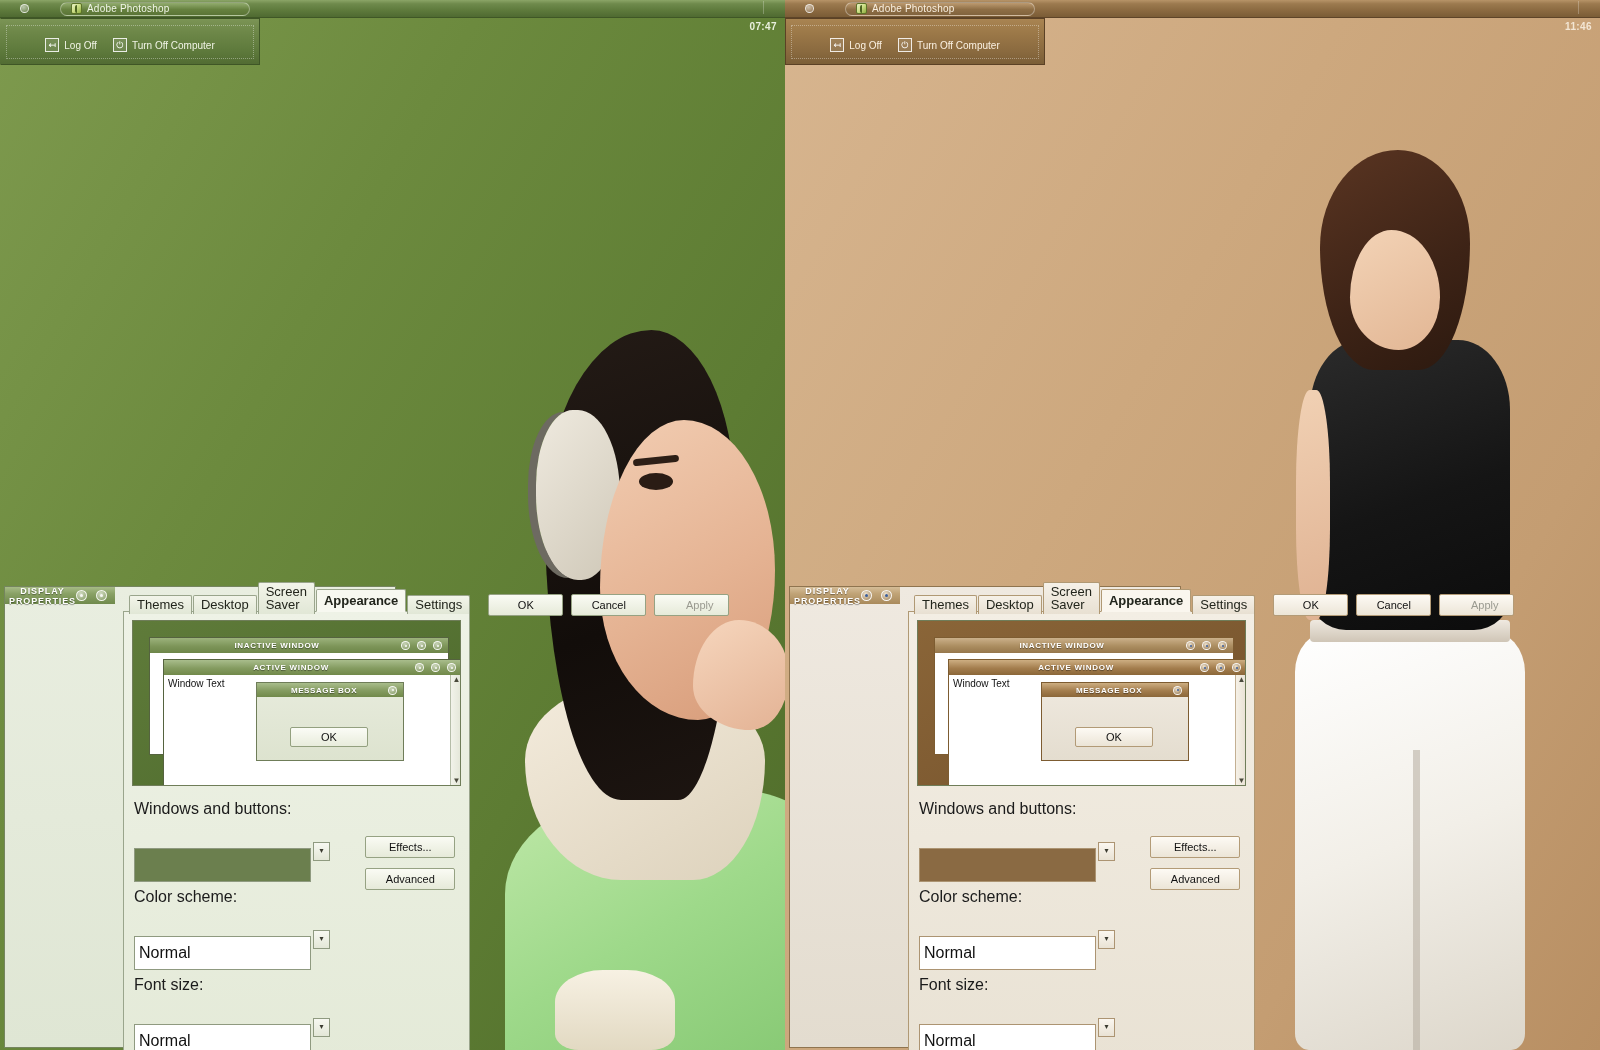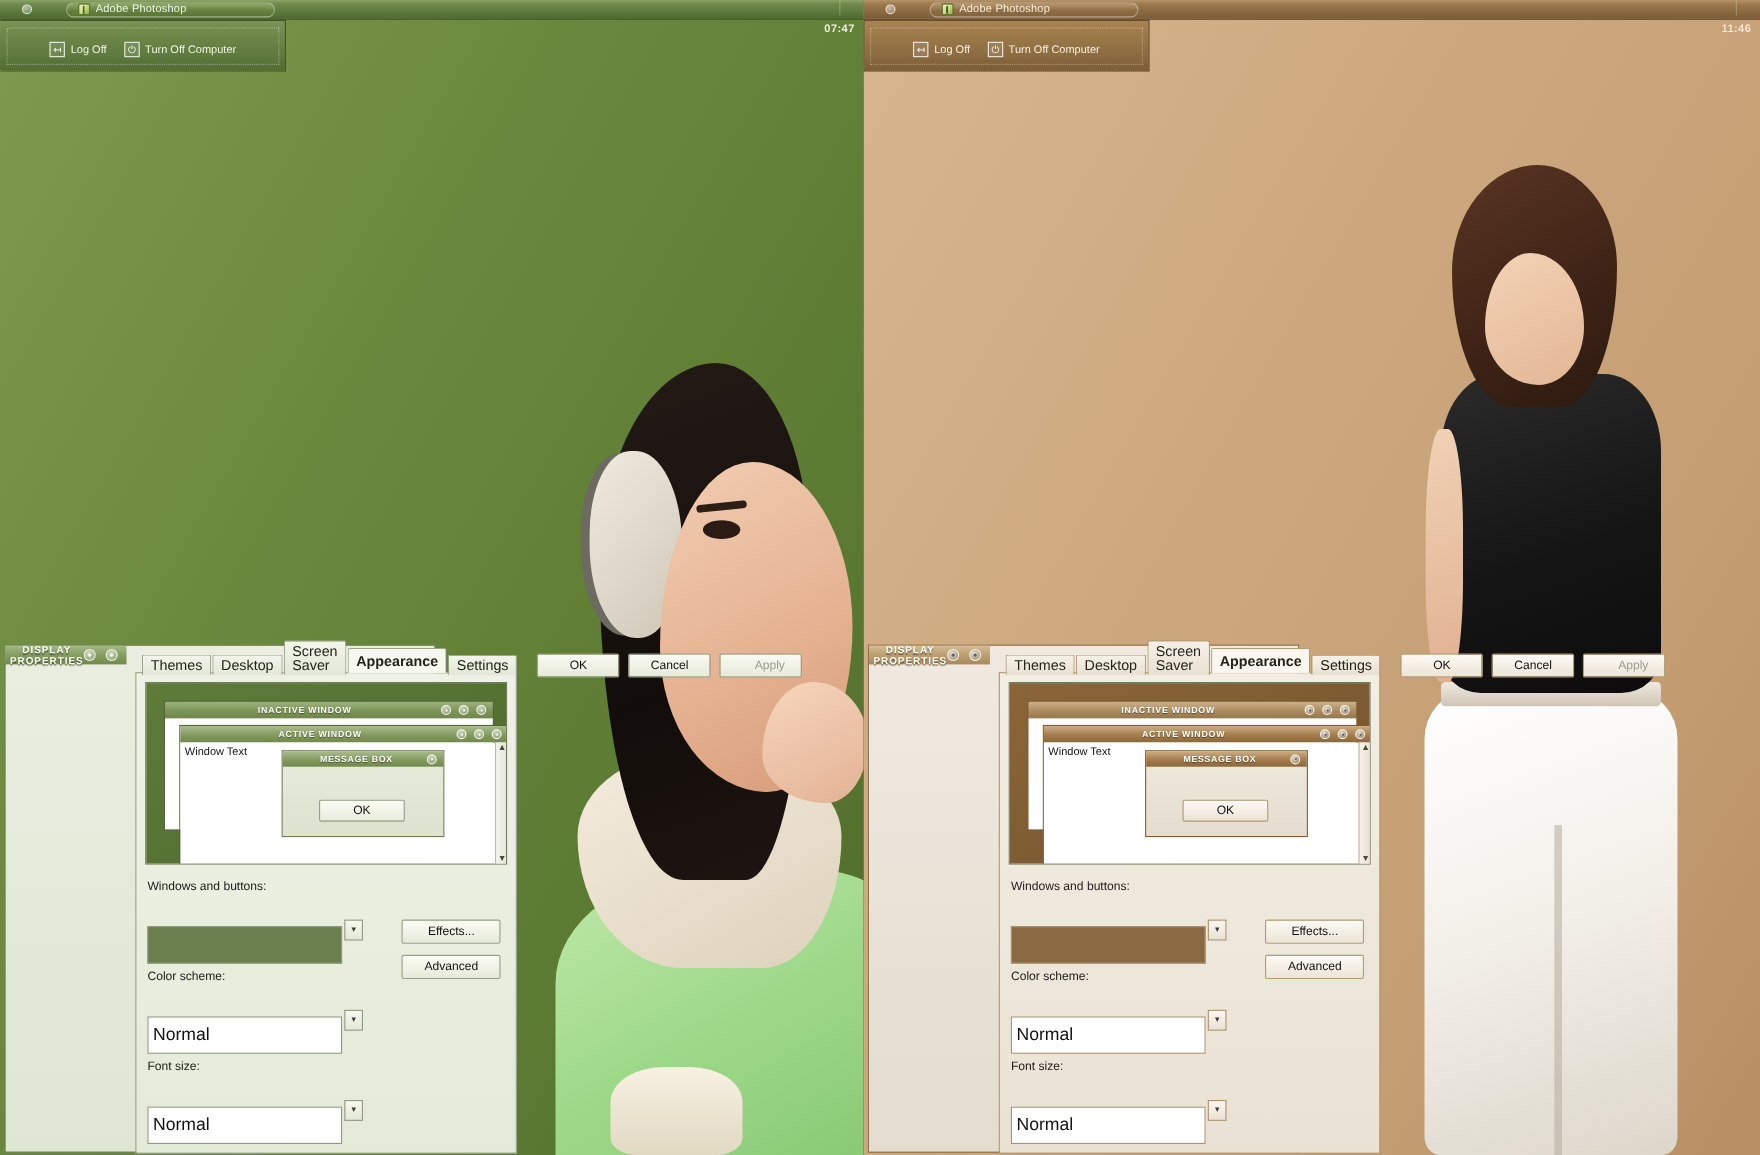--- a/index.html
+++ b/index.html
@@ -288,21 +288,21 @@
     position:absolute; left:33px; top:44px; width:78px; height:20px;
     display:flex; align-items:center; justify-content:center;
     font-size:11px; color:#111;
     background: linear-gradient(180deg,#fbfcf6,#e8ecdc);
     border:1px solid #93a07f; border-radius:2px;
   }
   .dlg.brown .pv-ok { background: linear-gradient(180deg,#fdfaf4,#ebe4d6); border-color:#b29a76; }
 
   
   .form { padding: 8px 2px 0; position: relative; }
-  .flabel { font-size: 11px; margin: 6px 0 2px; color:#1b1b1b; }
+  .flabel { font-size: 16px; margin: 6px 0 2px; color:#1b1b1b; }
   .fld-row { display:flex; align-items:center; width: 196px; }
   .fld {
     flex:1; height: 34px; background:#fff; border:1px solid #8f9a80;
     display:flex; align-items:center; padding: 0 4px; font-size:16px; color:#111;margin-top:28px;
   }
   .dlg.brown .fld { border-color:#ac9472; }
   .fld.swatch-green { background:#6b7f4e; border-color:#8f9a80; }
   .fld.swatch-brown { background:#8a6a43; border-color:#ac9472; }
   .combo-btn {
     width: 17px; height: 19px; margin-left: 2px;

